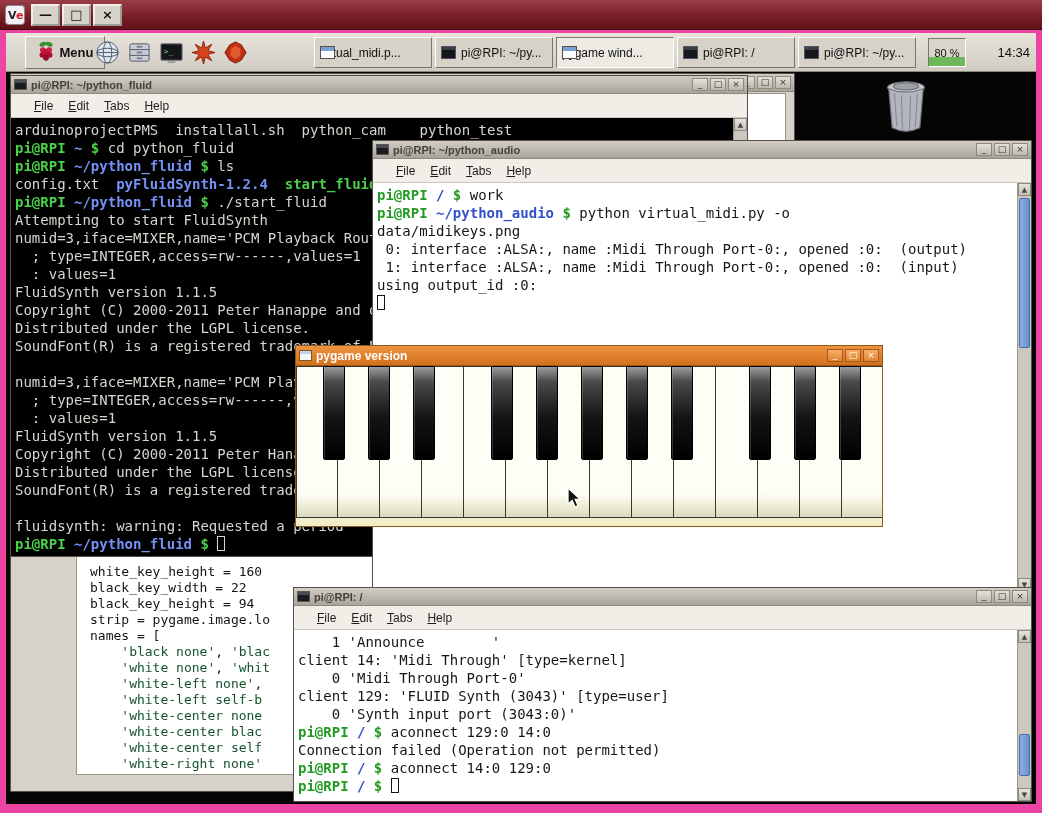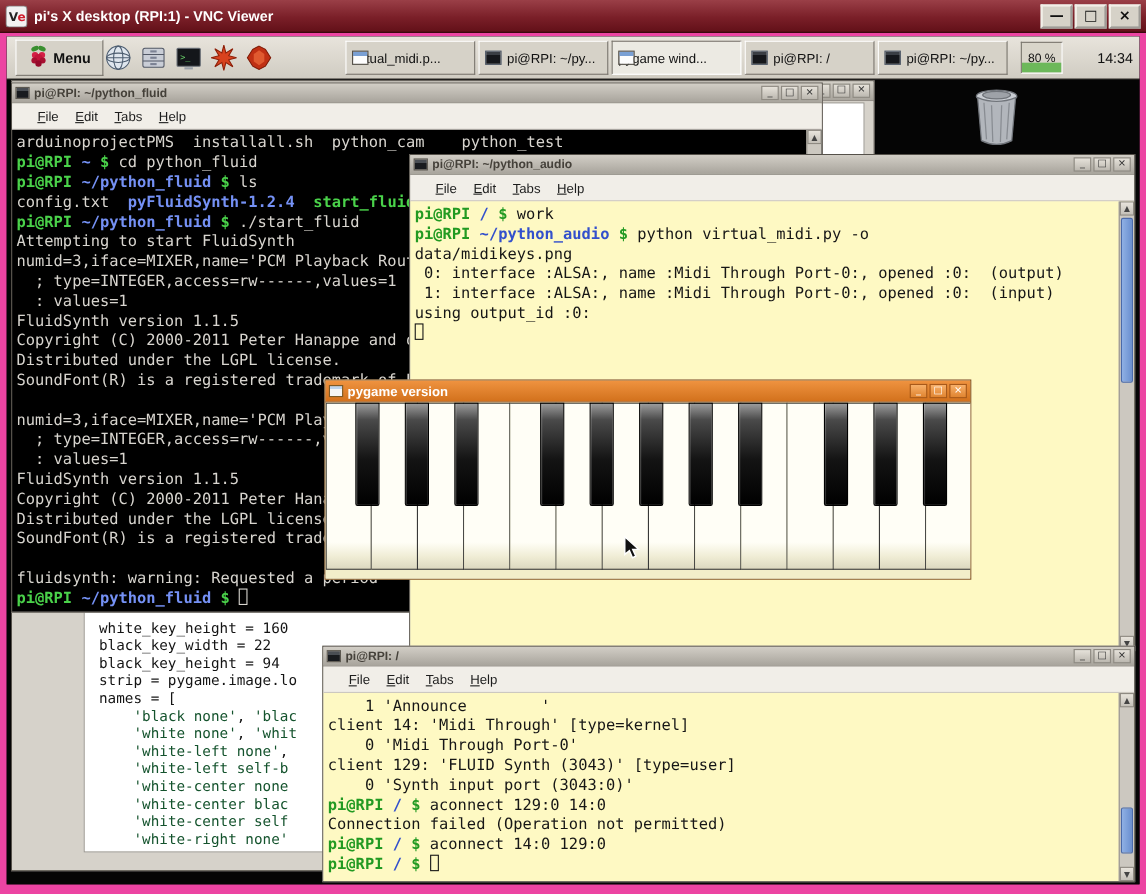--- a/index.html
+++ b/index.html
@@ -18,21 +18,21 @@
     font-family:"DejaVu Sans",sans-serif;line-height:1}
   .vnc-body{position:absolute;left:0;top:30px;width:1042px;height:783px;background:#ec44a2}
 
   
   .desktop{position:absolute;left:6px;top:3px;width:1030px;height:771px;background:#000;overflow:hidden}
   .desk-bg{position:absolute;left:0;top:39px;right:0;bottom:0;background:#050505}
 
   
   .taskbar{position:absolute;left:0;top:0;width:1030px;height:39px;
     background:linear-gradient(#e8e4dc,#d0ccc2);border-bottom:1px solid #8a867e;z-index:5}
-  .menu-btn{position:absolute;left:8px;top:3px;width:80px;height:33px;background:#d6d2c8;
+  .menu-btn{position:absolute;left:19px;top:3px;width:80px;height:33px;background:#d6d2c8;
     border:1px solid;border-color:#fff #7a766e #7a766e #fff;display:flex;align-items:center;justify-content:center;gap:5px;
     font-size:13px;font-weight:bold;color:#111}
   .launchers{position:absolute;left:88px;top:5px;display:flex;gap:5px}
   .launcher{width:27px;height:28px;display:flex;align-items:center;justify-content:center}
   .taskbuttons{position:absolute;left:308px;top:4px;display:flex;gap:3px}
   .taskbtn{width:118px;height:31px;background:#d6d2c8;border:1px solid;border-color:#fff #7a766e #7a766e #fff;
     display:flex;align-items:center;gap:5px;padding:0 5px;font-size:12px;color:#111}
   .taskbtn.pressed{background:#eceae3;border-color:#7a766e #fff #fff #7a766e}
   .tb-label{white-space:nowrap;overflow:hidden}
   .tb-ico{flex:0 0 auto;width:15px;height:13px;border:1px solid #4c5664}
@@ -52,21 +52,21 @@
   .controls{margin-left:auto;display:flex;gap:2px}
   .wbtn{width:16px;height:13px;display:flex;align-items:center;justify-content:center;font-size:9px;color:#333;
     background:linear-gradient(#e6e2da,#bcb8b0);border:1px solid #8e8a82;line-height:1;font-family:"DejaVu Sans",sans-serif}
   .menubar{height:24px;flex:0 0 24px;background:#f1eee8;border-bottom:1px solid #ccc8c0;display:flex;align-items:center;
     padding:0 23px;gap:15px;font-size:12px;color:#1d1d1d}
   .content{position:relative;flex:1;overflow:hidden}
   .lines{position:absolute;left:0;top:0;right:0;padding:3px 4px;font-family:"DejaVu Sans Mono",monospace;
     font-size:14px;line-height:18px;white-space:pre}
   .tline{height:18px}
   .term-dark .content{background:#000;color:#d8d5cf}
-  .term-light .content{background:#fef9c3;color:#161616}
+  .term-light .content{background:#ffffff;color:#161616}
   .c-g{font-weight:bold}
   .term-dark .c-g{color:#4ad24a}
   .term-dark .c-b{color:#7591f5;font-weight:bold}
   .term-light .c-g{color:#229a22}
   .term-light .c-b{color:#3350cc;font-weight:bold}
   .c-cursor{display:inline-block;width:8px;height:15px;border:1px solid currentColor;vertical-align:-2px}
 
   
   .scrollbar{position:absolute;top:0;right:0;bottom:0;width:14px;background:#ccc8c0;border-left:1px solid #9a968e}
   .sb-btn{position:absolute;left:0;width:13px;height:13px;background:linear-gradient(#e8e4dc,#c4c0b8);
@@ -118,21 +118,20 @@
 <div class="screen">
 
   <div class="vnc-titlebar">
     <span class="vnc-logo">
       <svg width="20" height="20" viewBox="0 0 20 20">
           <rect x="0.5" y="0.5" width="19" height="19" rx="3" fill="#f2f2f2" stroke="#888"></rect>
           <text x="3" y="14" font-family="DejaVu Sans" font-size="11" font-weight="bold" fill="#222">V</text>
           <text x="11" y="14" font-family="DejaVu Sans" font-size="11" font-weight="bold" fill="#d02030">e</text>
         </svg>
     </span>
-    <span class="vnc-title">pi's X desktop (RPI:1) - VNC Viewer</span>
     <span class="vnc-controls">
         <span class="wbtn">—</span>
         <span class="wbtn">□</span>
         <span class="wbtn">×</span>
       </span>
   </div>
 
   <div class="vnc-body">
     <div class="desktop">
       <div class="desk-bg"></div>

